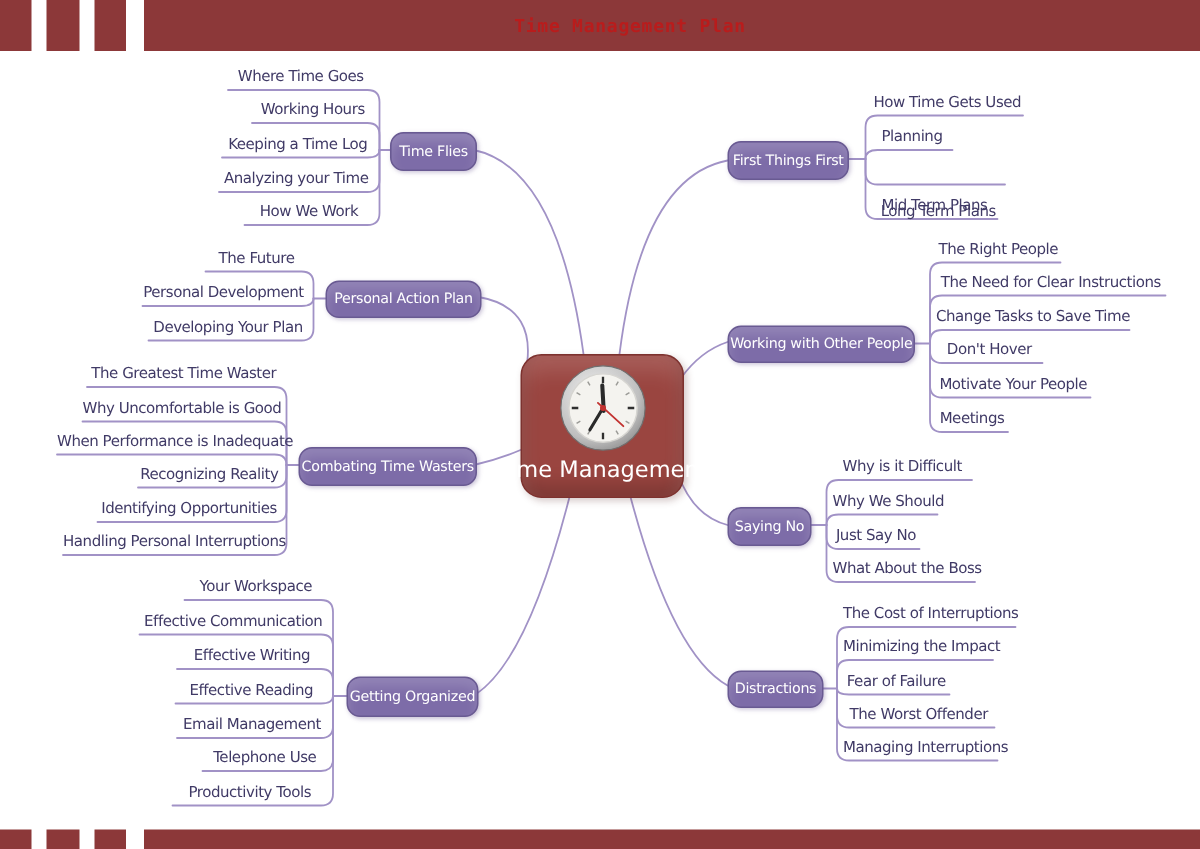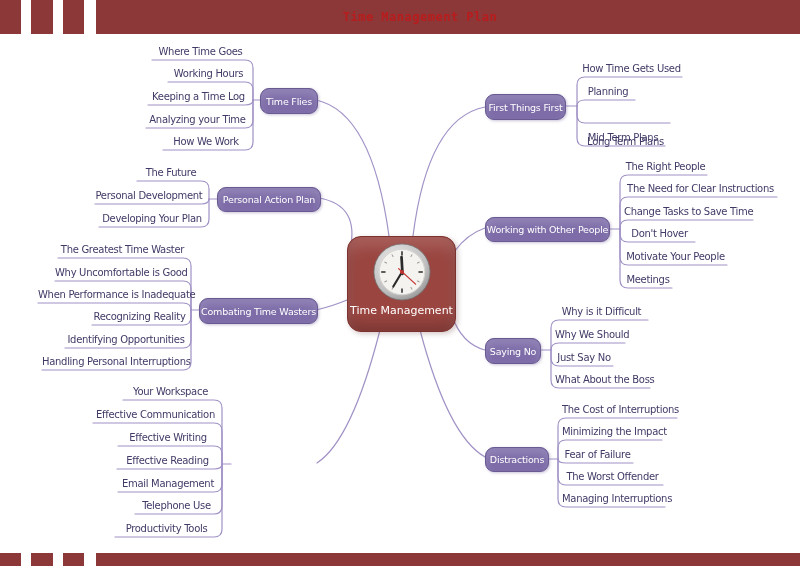--- a/index.html
+++ b/index.html
@@ -23,21 +23,21 @@
   
   svg.links{position:absolute;left:0;top:0;width:800px;height:566px;z-index:1;pointer-events:none;}
   svg.links path{fill:none;stroke:var(--line,#a192c6);stroke-width:1.2;stroke-linecap:round;}
 
   
   .root{position:absolute;left:347px;top:236px;width:107px;height:94px;z-index:2;
         border-radius:14px;background:var(--nodemaroon,#9a4540);
         border:1px solid #7c322f;
         box-shadow:inset 0 10px 14px rgba(255,255,255,.14), inset 0 -8px 12px rgba(0,0,0,.18), 2px 2px 5px rgba(90,45,45,.25);
         display:flex;flex-direction:column;align-items:center;justify-content:flex-start;}
-  .root-label{color:#fff;font-size:11px;margin-top:1px;white-space:nowrap;}
+  .root-label{color:#fff;font-size:15px;margin-top:1px;white-space:nowrap;}
   .clock{margin-top:4px;}
 
   
   .branch{position:absolute;z-index:2;background:var(--purple,#7d6ca8);
           border:1px solid #695a92;border-radius:9px;color:#fff;
           display:flex;align-items:center;justify-content:center;
           font-size:9.5px;letter-spacing:-0.2px;white-space:nowrap;
           box-shadow:inset 0 6px 8px rgba(255,255,255,.16), 1px 1px 3px rgba(100,80,140,.35);}
 
   
@@ -149,20 +149,21 @@
       <line x1="32" y1="32" x2="23" y2="47" stroke="#2a2a2a" stroke-width="2.2" stroke-linecap="round"></line>
       <line x1="28.5" y1="28.5" x2="46" y2="44.5" stroke="#c23230" stroke-width="1.3" stroke-linecap="round"></line>
       <circle cx="32" cy="32" r="2.1" fill="#c23230"></circle>
     </svg>
     <div class="root-label">Time Management</div>
   </div>
 
   <div class="branch" style="left: 260px; top: 88px; width: 56px; height: 24px;">Time Flies</div>
   <div class="branch" style="left: 199px; top: 298px; width: 117px; height: 24px;">Combating Time Wasters</div>
   <div class="branch" style="left: 217px; top: 187px; width: 102px; height: 23px;">Personal Action Plan</div>
+  <div class="branch" style="left: 231px; top: 451px; width: 86px; height: 25px;">Getting Organized</div>
   <div class="branch" style="left: 485px; top: 94px; width: 79px; height: 24px;">First Things First</div>
   <div class="branch" style="left: 485px; top: 217px; width: 123px; height: 23px;">Working with Other People</div>
   <div class="branch" style="left: 485px; top: 338px; width: 54px; height: 24px;">Saying No</div>
   <div class="branch" style="left: 485px; top: 447px; width: 62px; height: 23px;">Distractions</div>
 
   <div class="child" style="left: 152px; top: 45px; width: 97px;">Where Time Goes</div>
   <div class="child" style="left: 168px; top: 67px; width: 81px;">Working Hours</div>
   <div class="child" style="left: 148px; top: 90px; width: 101px;">Keeping a Time Log</div>
   <div class="child" style="left: 146px; top: 113px; width: 103px;">Analyzing your Time</div>
   <div class="child" style="left: 163px; top: 135px; width: 86px;">How We Work</div>

